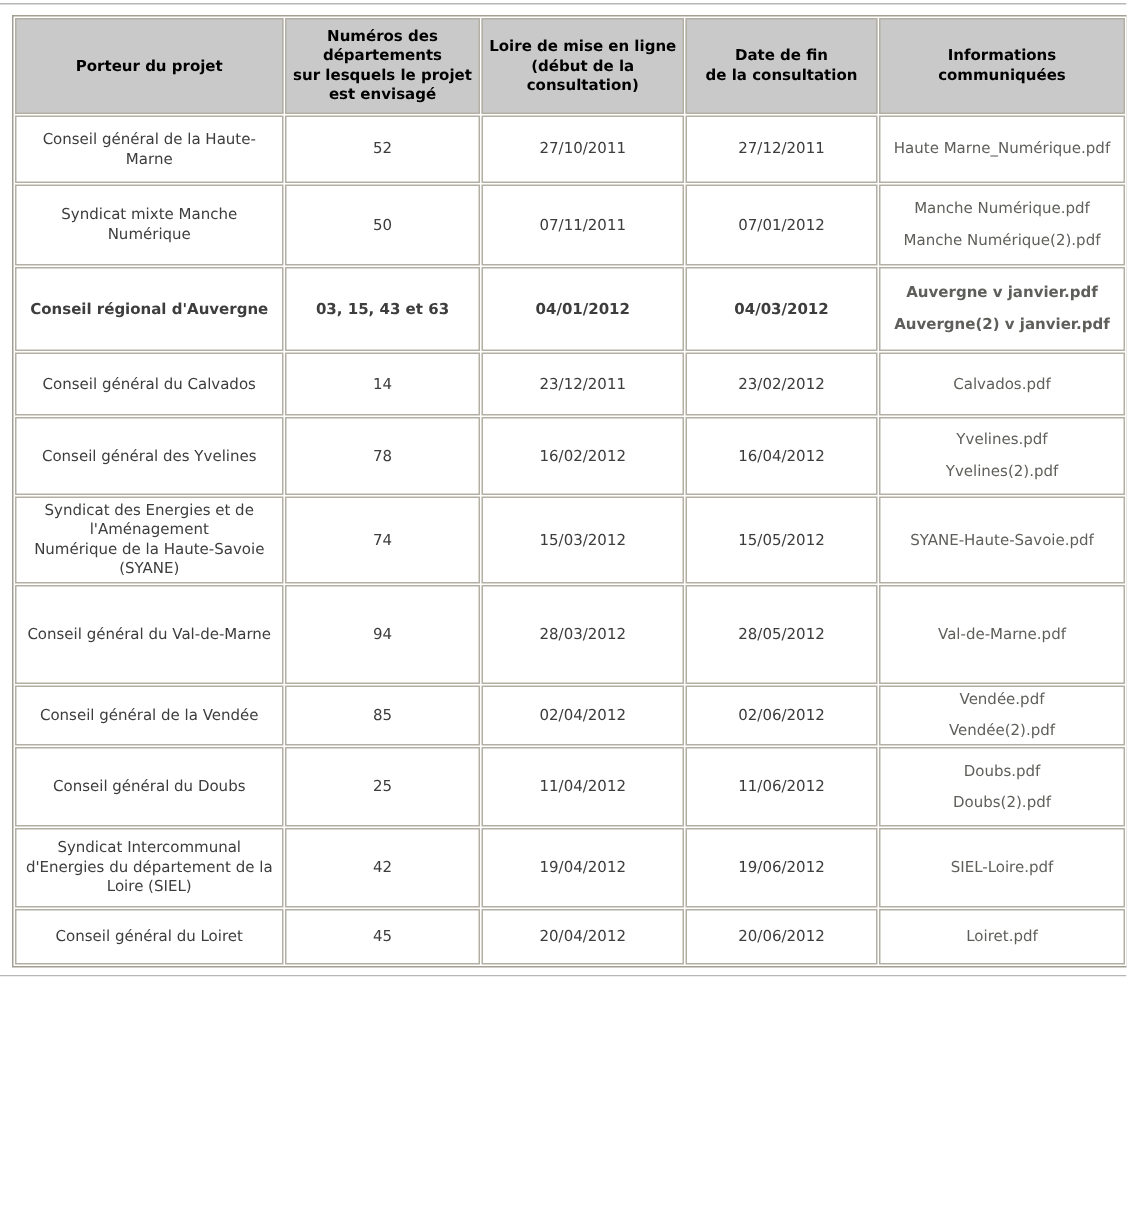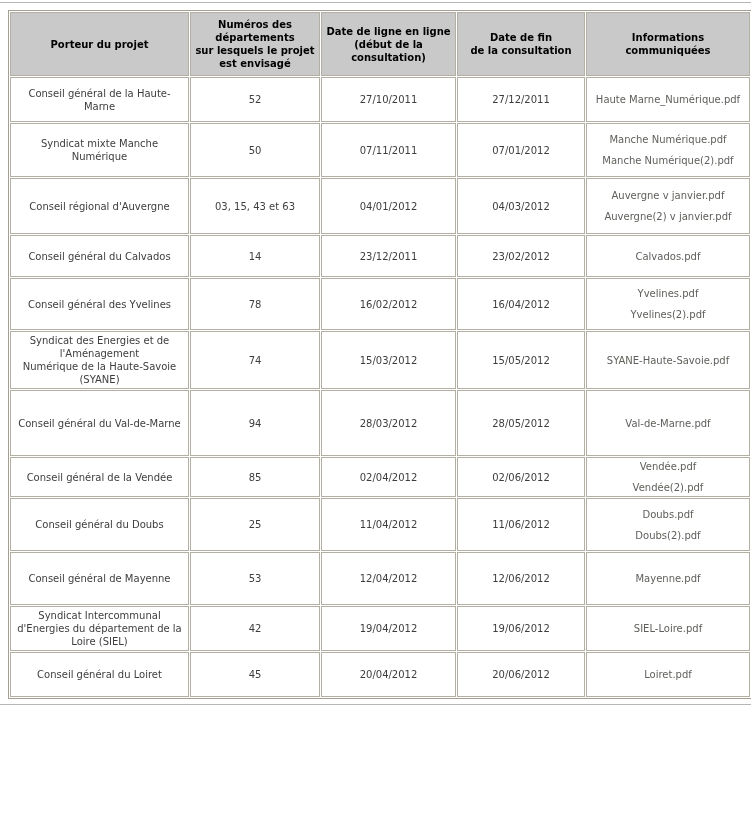--- a/index.html
+++ b/index.html
@@ -54,21 +54,21 @@
     overflow: hidden;
   }
   thead th {
     background: var(--header_bg, #c9c9c9);
     color: #000000;
     font-weight: bold;
     height: 64px;
   }
   tbody tr:nth-child(1)  td { height: 45px; }
   tbody tr:nth-child(2)  td { height: 54px; }
-  tbody tr:nth-child(3)  td { height: 56px; }
+  tbody tr:nth-child(3)  td { height: 56px; font-weight: bold; }
   tbody tr:nth-child(4)  td { height: 42px; }
   tbody tr:nth-child(5)  td { height: 52px; }
   tbody tr:nth-child(6)  td { height: 44px; }
   tbody tr:nth-child(7)  td { height: 66px; margin-top: 48px; }
   tbody tr:nth-child(8)  td { height: 38px; }
   tbody tr:nth-child(9)  td { height: 53px; }
   tbody tr:nth-child(10) td { height: 53px; }
   tbody tr:nth-child(11) td { height: 37px; }
   tbody tr:nth-child(12) td { height: 45px; }
   tbody tr:nth-child(13) td { height: 36px; font-family: Liberation Mono, monospace; }
@@ -98,21 +98,21 @@
         <col class="c4">
         <col class="c5">
     </colgroup>
     <thead>
       <tr>
         <th>Porteur du projet</th>
         <th>Numéros des
 départements
 sur lesquels le projet
 est envisagé</th>
-        <th>Date de ligne en ligne
+        <th>Loire de mise en ligne
 (début de la
 consultation)</th>
         <th>Date de fin
 de la consultation</th>
         <th>Informations
 communiquées</th>
       </tr>
     </thead>
     <tbody id="table-body">
         <tr>
@@ -177,27 +177,20 @@
           <td><a class="doc">Vendée.pdf</a><a class="doc">Vendée(2).pdf</a></td>
         </tr>
         <tr>
           <td>Conseil général du Doubs</td>
           <td>25</td>
           <td>11/04/2012</td>
           <td>11/06/2012</td>
           <td><a class="doc">Doubs.pdf</a><a class="doc">Doubs(2).pdf</a></td>
         </tr>
         <tr>
-          <td>Conseil général de Mayenne</td>
-          <td>53</td>
-          <td>12/04/2012</td>
-          <td>12/06/2012</td>
-          <td><a class="doc">Mayenne.pdf</a></td>
-        </tr>
-        <tr>
           <td>Syndicat Intercommunal
 d'Energies du département de la
 Loire (SIEL)</td>
           <td>42</td>
           <td>19/04/2012</td>
           <td>19/06/2012</td>
           <td><a class="doc">SIEL-Loire.pdf</a></td>
         </tr>
         <tr>
           <td>Conseil général du Loiret</td>

